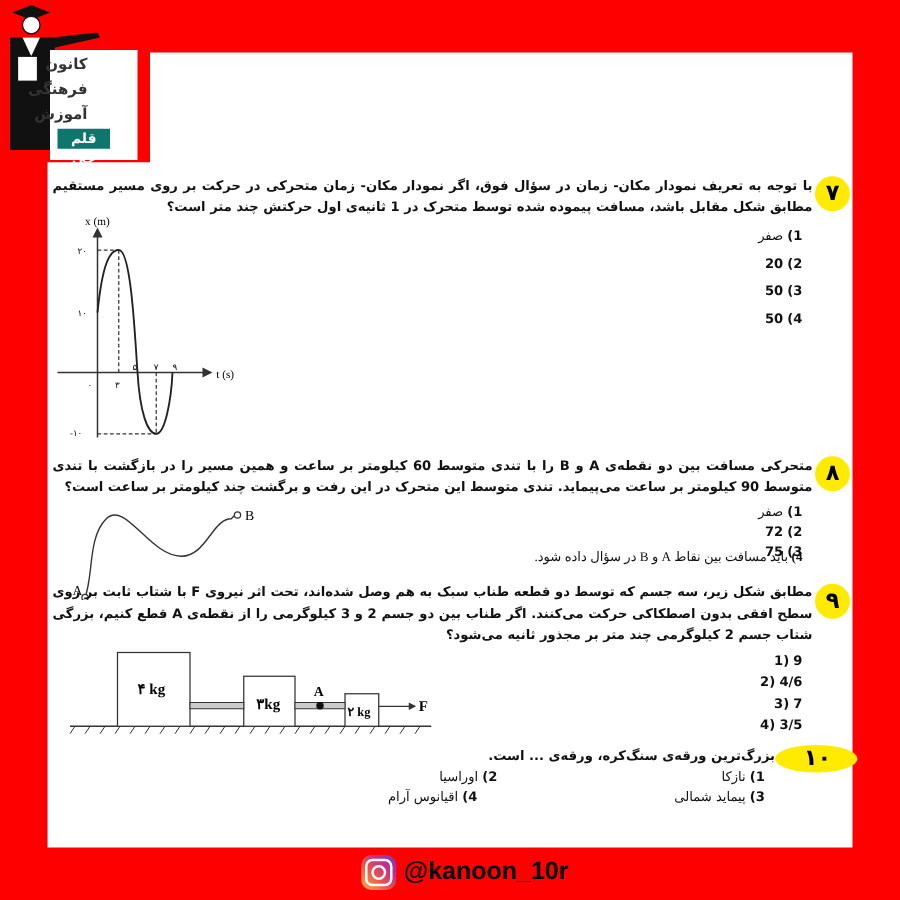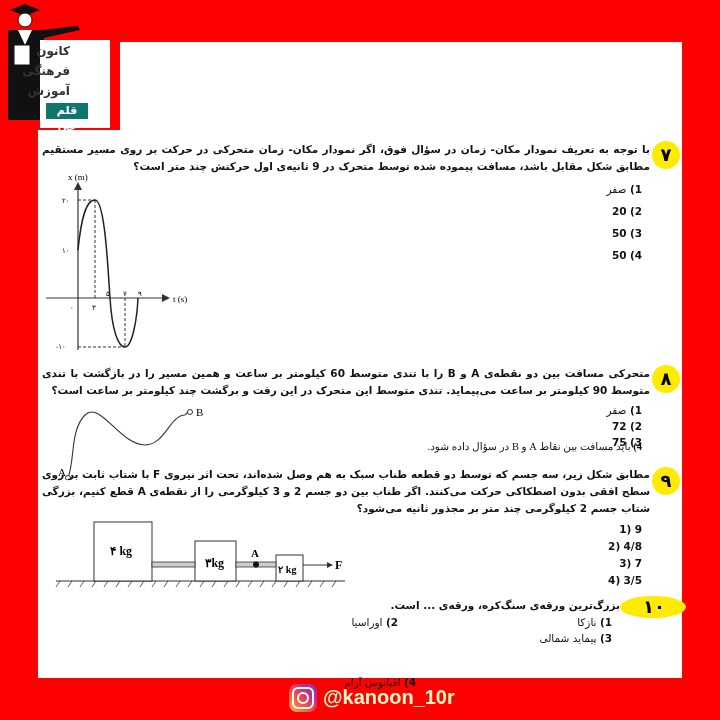--- a/index.html
+++ b/index.html
@@ -9,21 +9,21 @@
   .logo-panel{position:absolute;left:40px;top:40px;width:70px;height:88px;background:#fff;}
   .logo-text{position:absolute;right:30px;font-weight:bold;font-size:12px;color:#333;direction:rtl;}
   .logo-red{position:absolute;left:46px;top:103px;width:42px;height:16px;background:#0f766e;color:#fff;font-size:11px;font-weight:bold;text-align:center;line-height:16px;direction:rtl;}
   .qtext{position:absolute;font-family:"DejaVu Sans",sans-serif;font-weight:bold;font-size:10.5px;color:#111;direction:rtl;text-align:justify;line-height:17px;}
   .qnum{position:absolute;width:28px;height:28px;border-radius:50%;background:#ffeb00;color:#000;font-weight:bold;font-size:18px;text-align:center;line-height:28px;}
   .opt{position:absolute;direction:rtl;font-size:10.5px;line-height:16px;color:#111;white-space:nowrap;}
   .opt b{font-weight:bold;}
   .insta{position:absolute;left:289px;top:684px;width:28px;height:28px;border-radius:8px;background:linear-gradient(45deg,#fdb64b 0%,#f15245 40%,#c02e8f 70%,#6a3fc9 100%);}
   .insta-inner{position:absolute;left:6px;top:6px;width:12px;height:12px;border:2.5px solid #fff;border-radius:50%;}
   .insta-outer{position:absolute;left:3px;top:3px;width:18px;height:18px;border:2px solid #fff;border-radius:6px;}
-  .handle{position:absolute;left:323px;top:686px;font-family:"Liberation Sans",sans-serif;font-weight:bold;font-size:20px;color:#fef9c3;}
+  .handle{position:absolute;left:323px;top:686px;font-family:"Liberation Sans",sans-serif;font-weight:bold;font-size:20px;color:#000000;}
   svg text{font-family:"Liberation Serif",serif;}
 </style>
 </head>
 <body>
 
 <div class="page"></div>
 
 <div class="logo">
   <svg width="120" height="130" style="position:absolute;left:0;top:0;">
     <rect x="0" y="0" width="120" height="130" fill="#ff0000"></rect>
@@ -34,21 +34,21 @@
     <rect x="14" y="45" width="16" height="20" fill="#fff" stroke="#111"></rect>
   </svg>
   <div class="logo-panel"></div>
   <div class="logo-text" style="top:44px;">کانون</div>
   <div class="logo-text" style="top:64px;">فرهنگی</div>
   <div class="logo-text" style="top:84px;">آموزش</div>
   <div class="logo-red">قلم چی</div>
 </div>
 
 <div class="qnum" style="left:652px;top:141px;">۷</div>
-<div class="qtext" style="left:42px;top:141px;width:608px;">با توجه به تعریف نمودار مکان- زمان در سؤال فوق، اگر نمودار مکان- زمان متحرکی در حرکت بر روی مسیر مستقیم مطابق شکل مقابل باشد، مسافت پیموده شده توسط متحرک در 9 ثانیه‌ی اول حرکتش چند متر است؟</div>
+<div class="qtext" style="left:42px;top:141px;width:608px;">با توجه به تعریف نمودار مکان- زمان در سؤال فوق، اگر نمودار مکان- زمان متحرکی در حرکت بر روی مسیر مستقیم مطابق شکل مقابل باشد، مسافت پیموده شده توسط متحرک در 1 ثانیه‌ی اول حرکتش چند متر است؟</div>
 <div class="opt" style="right:78px;top:181px;"><b>1)</b> <span>صفر</span></div>
 <div class="opt" style="right:78px;top:203px;"><b>2)</b> <b>20</b></div>
 <div class="opt" style="right:78px;top:225px;"><b>3)</b> <b>50</b></div>
 <div class="opt" style="right:78px;top:247px;"><b>4)</b> <b>50</b></div>
 
 <svg style="position:absolute;left:40px;top:170px;" width="180" height="185">
   <line x1="38" y1="180" x2="38" y2="16" stroke="#333" stroke-width="1.2"></line>
   <polygon points="34,20 38,12 42,20" fill="#333"></polygon>
   <line x1="6" y1="128" x2="125" y2="128" stroke="#333" stroke-width="1.2"></line>
   <polygon points="122,124 130,128 122,132" fill="#333"></polygon>
@@ -80,21 +80,21 @@
   <path d="M28,78 C35,60 30,30 45,15 C60,0 80,45 105,45 C125,45 130,15 145,15 L148,12" fill="none" stroke="#333" stroke-width="1.1"></path>
   <circle cx="150" cy="12" r="2.5" fill="#fff" stroke="#333"></circle>
   <circle cx="28" cy="78" r="2.5" fill="#fff" stroke="#333"></circle>
   <text x="156" y="16" font-size="11">B</text>
   <text x="18" y="76" font-size="11">A</text>
 </svg>
 
 <div class="qnum" style="left:652px;top:467px;">۹</div>
 <div class="qtext" style="left:42px;top:466px;width:608px;">مطابق شکل زیر، سه جسم که توسط دو قطعه طناب سبک به هم وصل شده‌اند، تحت اثر نیروی F با شتاب ثابت بر روی سطح افقی بدون اصطکاکی حرکت می‌کنند. اگر طناب بین دو جسم 2 و 3 کیلوگرمی را از نقطه‌ی A قطع کنیم، بزرگی شتاب جسم 2 کیلوگرمی چند متر بر مجذور ثانیه می‌شود؟</div>
 <div class="opt" style="right:78px;top:521px;"><b>9</b> <b>(1</b></div>
-<div class="opt" style="right:78px;top:538px;"><b>4/8</b> <b>(2</b></div>
+<div class="opt" style="right:78px;top:538px;"><b>4/6</b> <b>(2</b></div>
 <div class="opt" style="right:78px;top:555px;"><b>7</b> <b>(3</b></div>
 <div class="opt" style="right:78px;top:572px;"><b>3/5</b> <b>(4</b></div>
 
 <svg style="position:absolute;left:40px;top:515px;" width="320" height="75">
   <line x1="16" y1="66" x2="305" y2="66" stroke="#333" stroke-width="1.2"></line>
   <g stroke="#333" stroke-width="0.8">
     <line x1="20" y1="66" x2="16" y2="72"></line>
       <line x1="32" y1="66" x2="28" y2="72"></line>
       <line x1="44" y1="66" x2="40" y2="72"></line>
       <line x1="56" y1="66" x2="52" y2="72"></line>
@@ -133,19 +133,19 @@
   <text x="211" y="42" font-size="11" font-weight="bold">A</text>
   <text x="295" y="54" font-size="12" font-weight="bold">F</text>
 </svg>
 
 <div style="position:absolute;left:620px;top:596px;width:66px;height:22px;border-radius:50%;background:#ffeb00;"></div>
 <div class="qnum" style="left:640px;top:593px;background:transparent;">۱۰</div>
 <div class="qtext" style="left:300px;top:597px;width:320px;">بزرگ‌ترین ورقه‌ی سنگ‌کره، ورقه‌ی ... است.</div>
 <div class="opt" style="right:108px;top:614px;"><b>1)</b> <span>نازکا</span></div>
 <div class="opt" style="right:322px;top:614px;"><b>2)</b> <span>اوراسیا</span></div>
 <div class="opt" style="right:108px;top:630px;"><b>3)</b> <span>پیماید شمالی</span></div>
-<div class="opt" style="right:304px;top:630px;margin-top:44px;"><b>4)</b> <span>اقیانوس آرام</span></div>
+<div class="opt" style="right:338px;top:630px;"><b>4)</b> <span>اقیانوس آرام</span></div>
 
 <div class="insta">
   <div class="insta-outer"></div>
   <div class="insta-inner" style="left:8px;top:8px;width:8px;height:8px;"></div>
 </div>
 <div class="handle">@kanoon_10r</div>
 
 </body></html>

